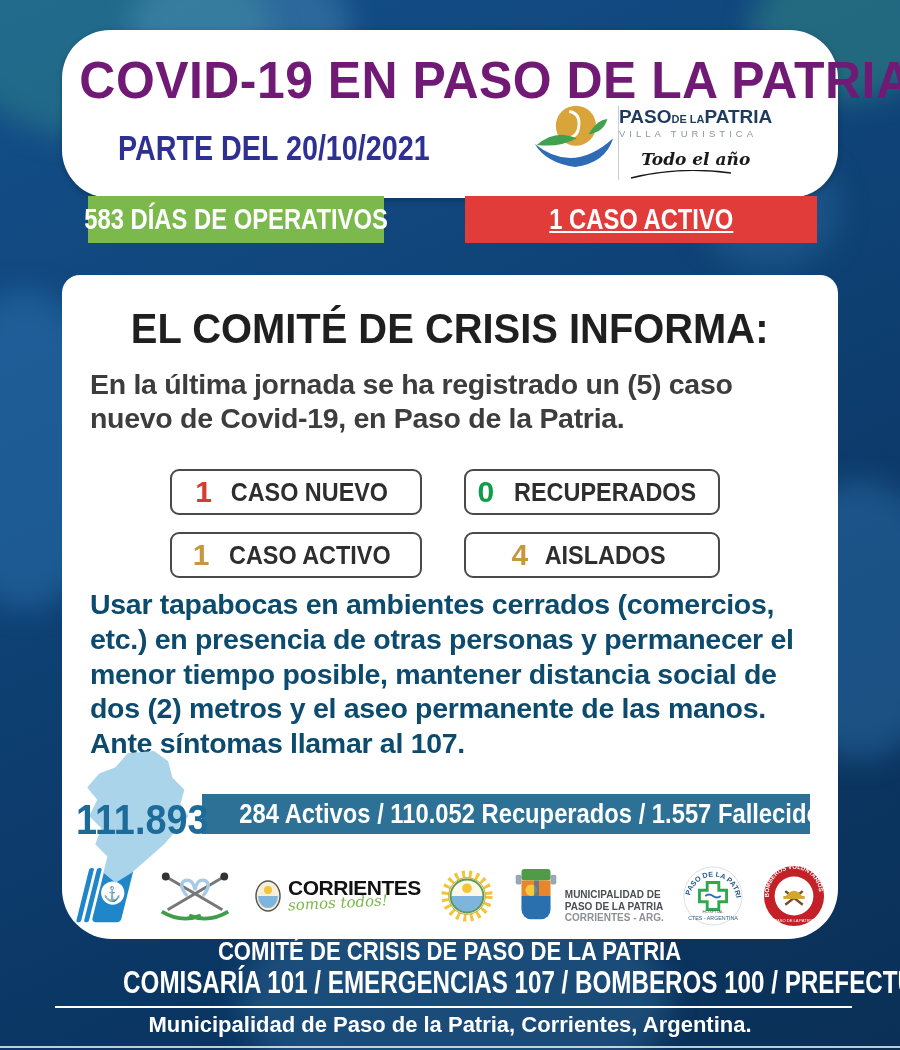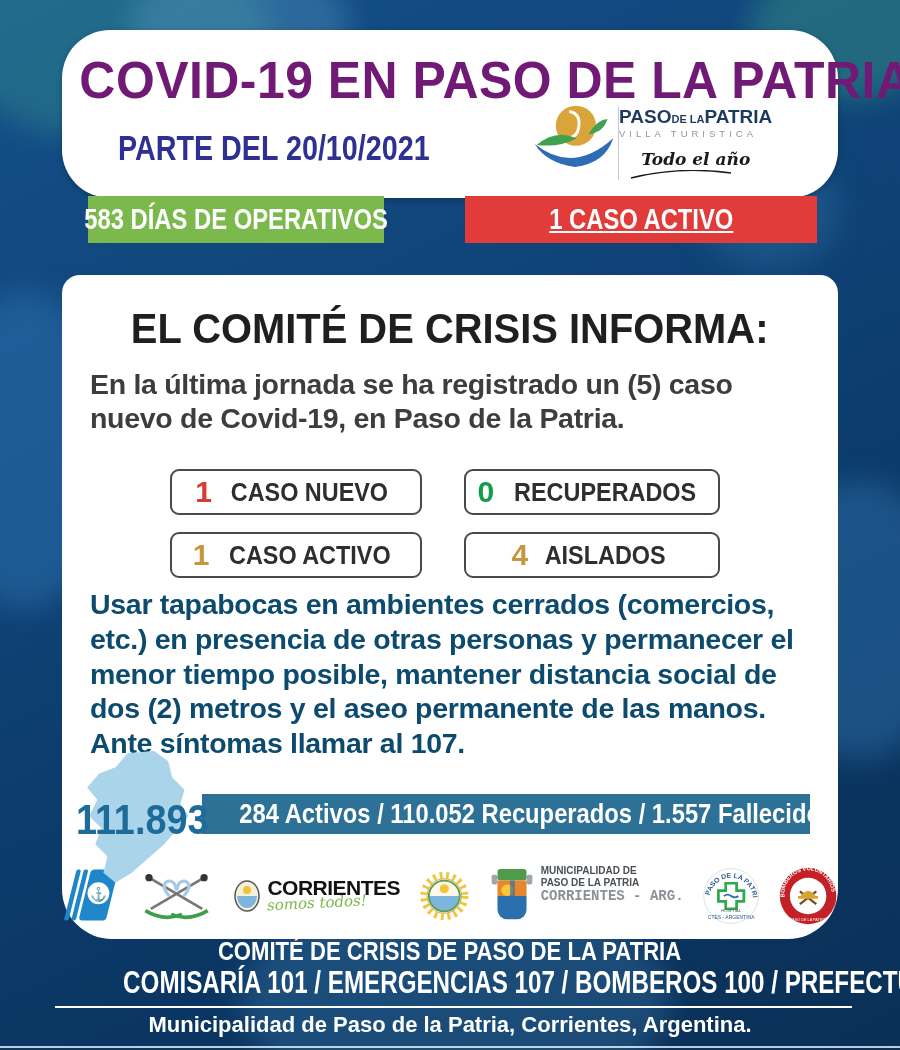--- a/index.html
+++ b/index.html
@@ -76,23 +76,23 @@
     font-weight:800; color:#1d6b99; transform:scaleX(.9); transform-origin:0 50%; white-space:nowrap; }
 
   
   .logos-row { position:absolute; left:0; top:582px; width:100%; height:78px;
     display:flex; align-items:center; justify-content:center; gap:18px; }
   .logo-item { display:flex; align-items:flex-start; gap:6px; }
   .corr-text { display:flex; flex-direction:column; line-height:.9; }
   .corr-title { font-size:21px; font-weight:800; color:#111; letter-spacing:-.5px; }
   .corr-sub { font-family:"DejaVu Serif", serif; font-style:italic; font-size:15px;
     color:#7cb94c; transform:rotate(-3deg); margin-top:-2px; }
-  .muni-text { display:flex; flex-direction:column; line-height:1.15; }
+  .muni-text { display:flex; flex-direction:column; line-height:1.15;margin-top:24px; }
   .muni-l1 { font-size:10px; font-weight:800; color:#4a4f55; white-space:nowrap; }
-  .muni-l3 { font-size:14px; font-weight:700; color:#8b9197; white-space:nowrap;font-family:Liberation Mono, monospace; }
+  .muni-l3 { font-size:10px; font-weight:700; color:#8b9197; white-space:nowrap; }
 
   
   .footer-line { position:absolute; width:100%; text-align:center; color:#fff; white-space:nowrap; }
   .footer-line > span { display:inline-block; white-space:nowrap; }
   .f1 { top:936px; font-size:26px; font-weight:800; }
   .f1 > span { transform:scaleX(.85); }
   .f2 { top:965px; font-size:31px; font-weight:800; }
   .f2 > span { transform:scaleX(.78); }
   .f3 { top:1012px; font-size:22px; font-weight:700; }
   .footer-rule { position:absolute; left:55px; right:48px; top:1006px; height:2px; background:#fff; }

